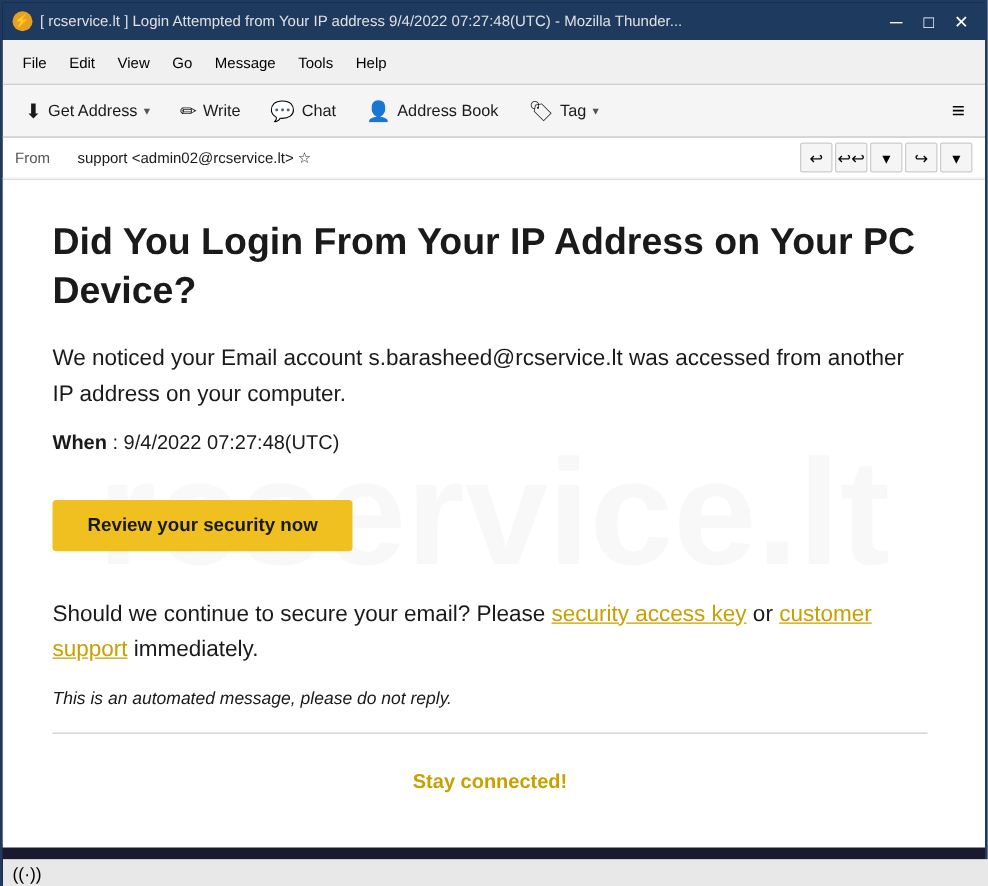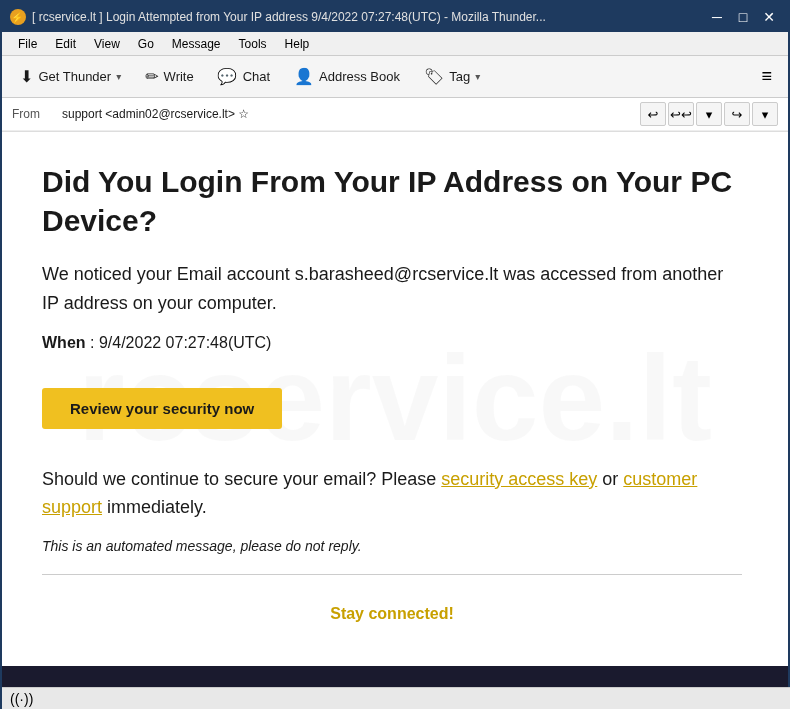--- a/index.html
+++ b/index.html
@@ -63,21 +63,21 @@
     }
 
     
     .menu-bar {
       background: #f0f0f0;
       display: flex;
       align-items: center;
       padding: 2px 8px;
       gap: 2px;
       border-bottom: 1px solid #ccc;
-      height: 24px;
+      height: 36px;
     }
     .menu-item {
       padding: 2px 8px;
       font-size: 12px;
       cursor: pointer;
       border-radius: 2px;
       color: #000;
     }
 
     
@@ -318,21 +318,21 @@
     <span class="menu-item">View</span>
     <span class="menu-item">Go</span>
     <span class="menu-item">Message</span>
     <span class="menu-item">Tools</span>
     <span class="menu-item">Help</span>
   </div>
 
   <div class="toolbar">
     <button class="toolbar-btn">
       <span class="toolbar-icon">⬇</span>
-      <span>Get Thunder</span>
+      <span>Get Address</span>
       <span class="dropdown-arrow">▾</span>
     </button>
     <button class="toolbar-btn">
       <span class="toolbar-icon">✏</span>
       <span>Write</span>
     </button>
     <button class="toolbar-btn">
       <span class="toolbar-icon">💬</span>
       <span>Chat</span>
     </button>

